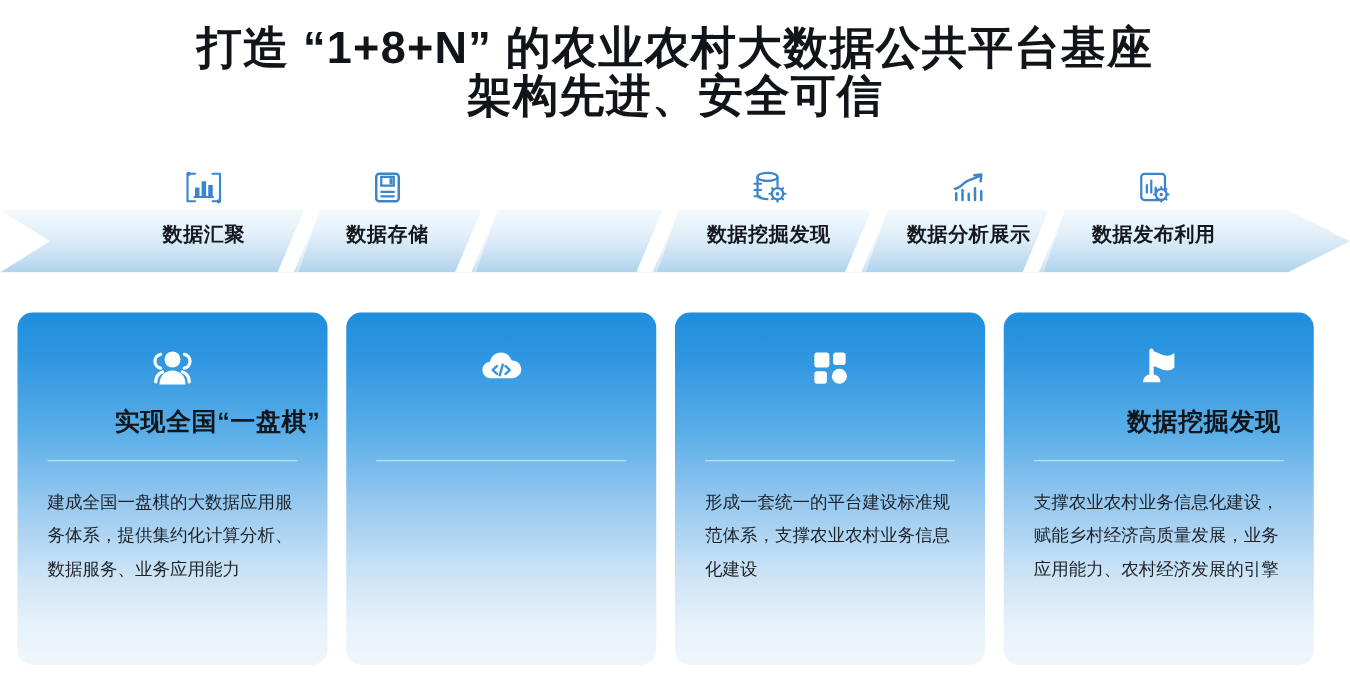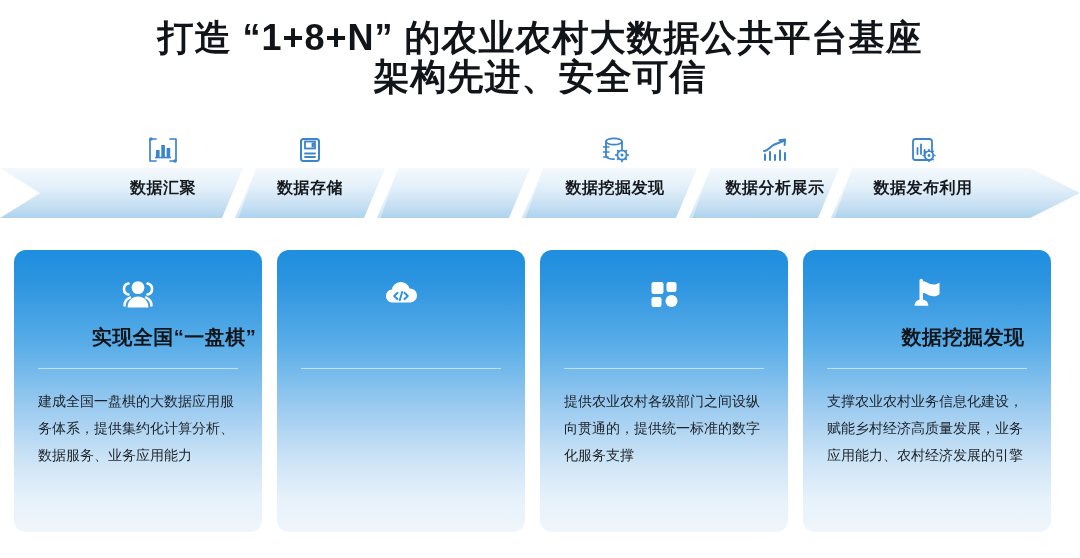--- a/index.html
+++ b/index.html
@@ -214,21 +214,21 @@
     <div class="card" style="left:540px;">
       <span class="card-icon">
         <svg viewBox="0 0 44 40">
           <rect x="9.5" y="8" width="12" height="12" rx="2.2" fill="currentColor"></rect>
           <rect x="24.5" y="8" width="10" height="10" rx="2.2" fill="currentColor"></rect>
           <rect x="9.5" y="23" width="10" height="10" rx="2.2" fill="currentColor"></rect>
           <circle cx="29.5" cy="27" r="6" fill="currentColor"></circle>
         </svg>
       </span>
       <div class="card-divider"></div>
-      <div class="card-body">提供农业农村各级部门之间设纵向贯通的，提供统一标准的数字化服务支撑</div>
+      <div class="card-body">形成一套统一的平台建设标准规范体系，支撑农业农村业务信息化建设</div>
     </div>
 
     <div class="card" style="left:803px;">
       <span class="card-icon">
         <svg viewBox="0 0 44 40">
           <path d="M16.5 7 C21 7 24 10.5 28.5 10.5 C31 10.5 33 9.6 34.5 8.4
                    L34.5 20.2 C33 21.4 31 22.3 28.5 22.3
                    C24 22.3 21 18.8 16.5 18.8 Z" fill="currentColor"></path>
           <path d="M16.2 6.5 L16.2 27" stroke="currentColor" stroke-width="3.4" stroke-linecap="round"></path>
           <path d="M9.5 31.8 C9.5 27.6 12.5 25.4 16.4 25.4

